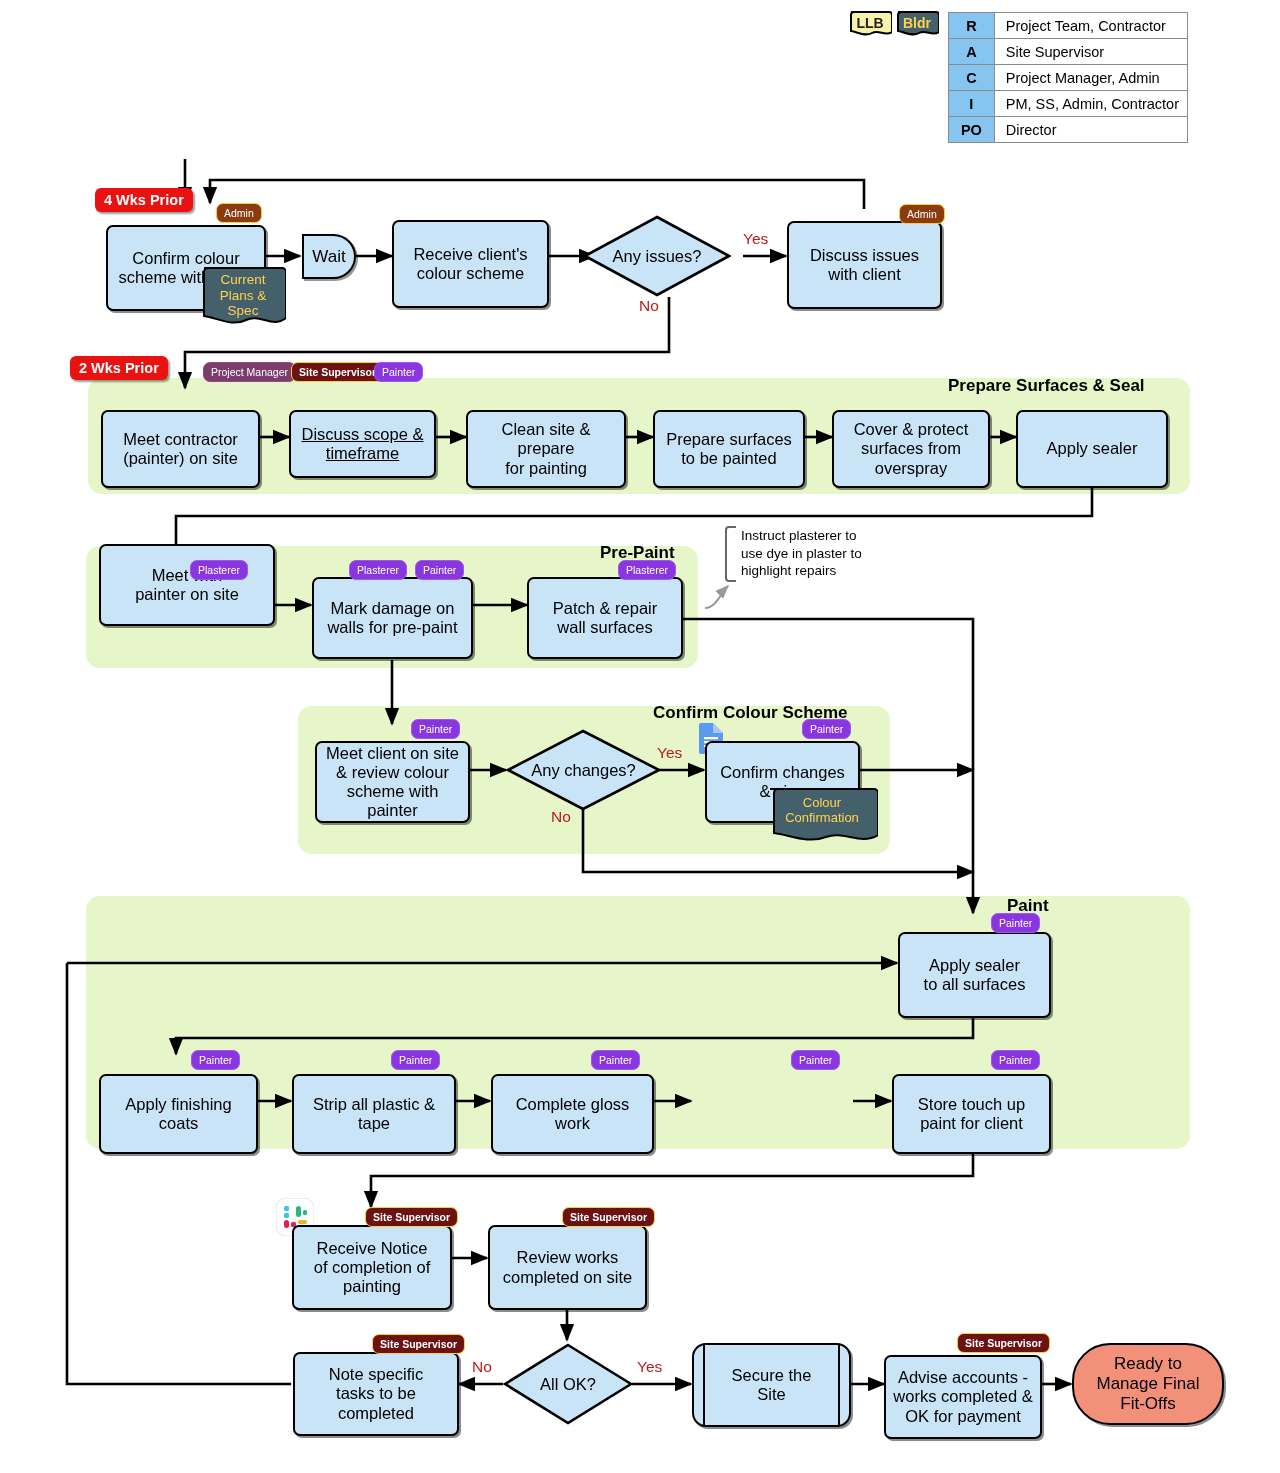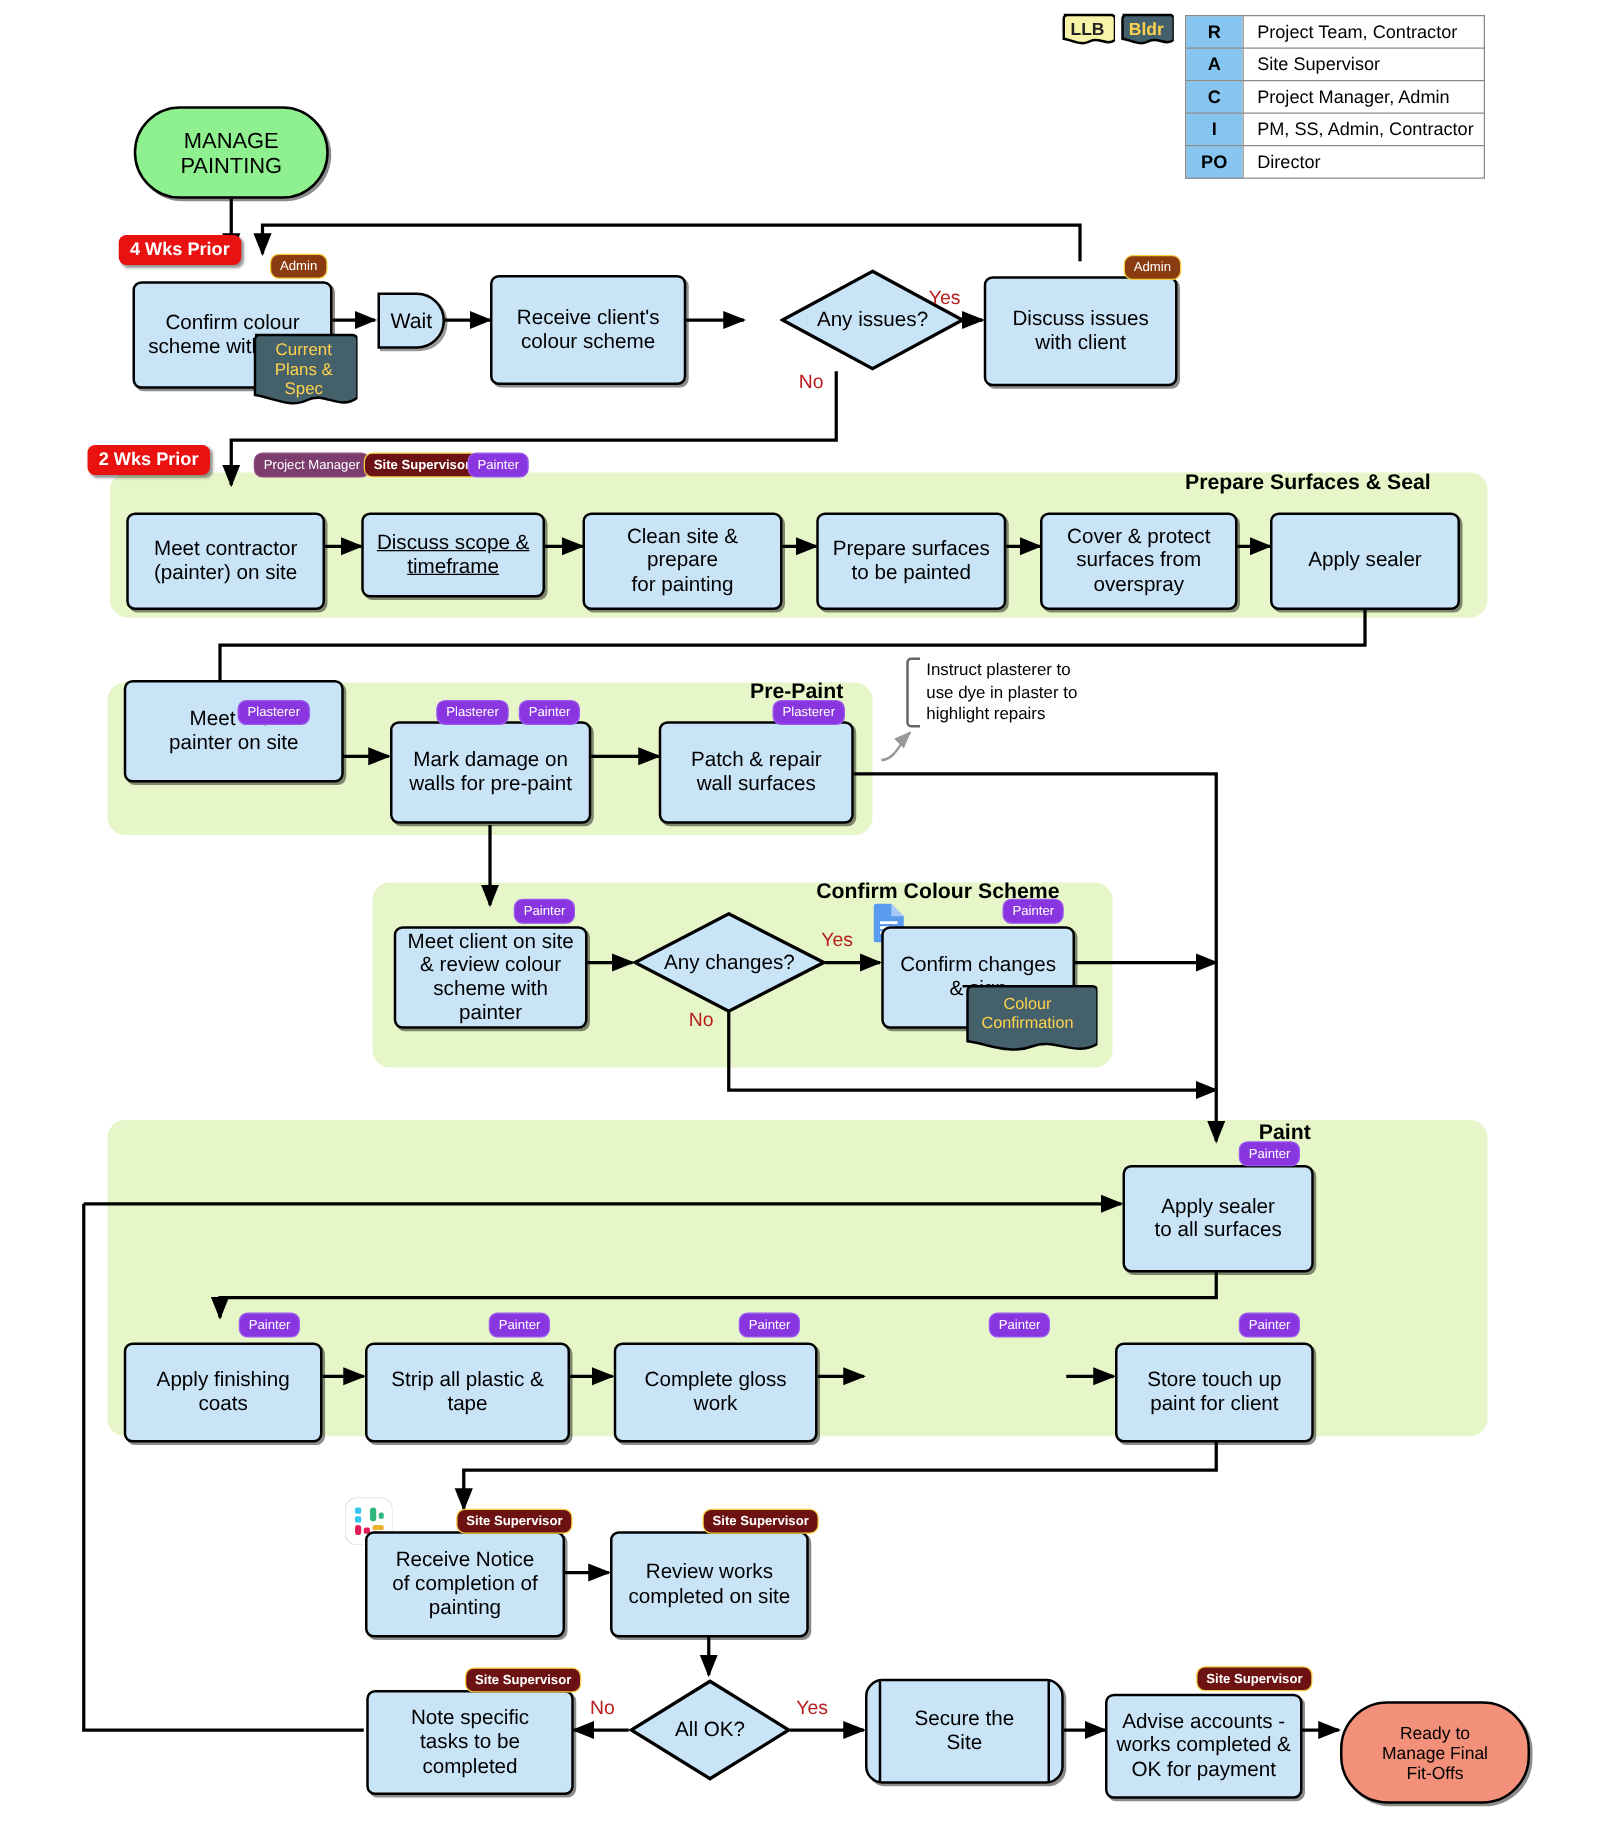--- a/index.html
+++ b/index.html
@@ -15,22 +15,22 @@
   .band-title{position:absolute;font-weight:bold;font-size:17px;color:#000;white-space:nowrap;}
 
   
   .node{position:absolute;box-sizing:border-box;display:flex;align-items:center;
         justify-content:center;text-align:center;line-height:1.16;}
   .proc{background:#c9e3f7;border:2.4px solid #000;border-radius:7px;
         font-size:16.5px;box-shadow:2px 2px 0 rgba(0,0,0,.45);margin-top:12px;}
   .proc .txt{padding:0 5px;}
   .start{background:#8ef08e;border:2.6px solid #000;border-radius:38px;font-size:17.5px;
          box-shadow:2px 2px 0 rgba(0,0,0,.45);}
-  .endnode{background:#f2907a;border:2.6px solid #000;border-radius:38px;font-size:14px;
-         box-shadow:2px 2px 0 rgba(0,0,0,.45);margin-top:18px;}
+  .endnode{background:#f2907a;border:2.6px solid #000;border-radius:38px;font-size:17px;
+         box-shadow:2px 2px 0 rgba(0,0,0,.45);}
   .wait{background:#c9e3f7;border:2.4px solid #000;font-size:17px;
         border-radius:0 34px 34px 0;box-shadow:2px 2px 0 rgba(0,0,0,.4);}
   .subproc{background:#c9e3f7;border:2.4px solid #000;border-radius:14px;font-size:16.5px;
         box-shadow:2px 2px 0 rgba(0,0,0,.45);}
   .subproc:before,.subproc:after{content:"";position:absolute;top:0;bottom:0;width:0;
         border-left:2.4px solid #000;}
   .subproc:before{left:9px;} .subproc:after{right:9px;}
 
   
   .dec{position:absolute;}
@@ -201,24 +201,20 @@
       <td class="key">I</td>
       <td class="val">PM, SS, Admin, Contractor</td>
     </tr>
     <tr>
       <td class="key">PO</td>
       <td class="val">Director</td>
     </tr>
   </tbody>
     </table>
 
-  <div class="node start" style="left:107px;top:85px;width:156px;height:74px;">
-    <span class="txt" style="white-space: pre-line;">MANAGE
-PAINTING</span>
-  </div>
 
   <div class="timetag" style="left:95px;top:188px;">4 Wks Prior</div>
   <div class="timetag" style="left:70px;top:356px;">2 Wks Prior</div>
 
   <div class="node proc" style="left:106px;top:213px;width:160px;height:86px;">
     <span class="txt" style="white-space: pre-line;">Confirm colour
 scheme with client</span>
   </div>
   <div class="badge b-admin" style="left:216px;top:203px;">Admin</div>
 
@@ -233,21 +229,21 @@
 
   <div class="node wait" style="left:302px;top:234px;width:54px;height:45px;">
     <span class="txt">Wait</span>
   </div>
 
   <div class="node proc" style="left:392px;top:208px;width:157px;height:88px;">
     <span class="txt" style="white-space: pre-line;">Receive client's
 colour scheme</span>
   </div>
 
-  <div class="dec" style="left:624px;top:215px;width:148px;height:82px;">
+  <div class="dec" style="left:583px;top:215px;width:148px;height:82px;">
     <svg class="dshape" viewBox="0 0 148 82" preserveAspectRatio="none">
       <polygon points="74,2 146,41 74,80 2,41" fill="#c9e3f7" stroke="#000" stroke-width="2.6"></polygon>
     </svg>
     <div class="dtxt">Any issues?</div>
   </div>
   <div class="elabel" style="left:743px;top:230px;">Yes</div>
   <div class="elabel" style="left:639px;top:297px;">No</div>
 
   <div class="node proc" style="left:787px;top:209px;width:155px;height:88px;">
     <span class="txt" style="white-space: pre-line;">Discuss issues

